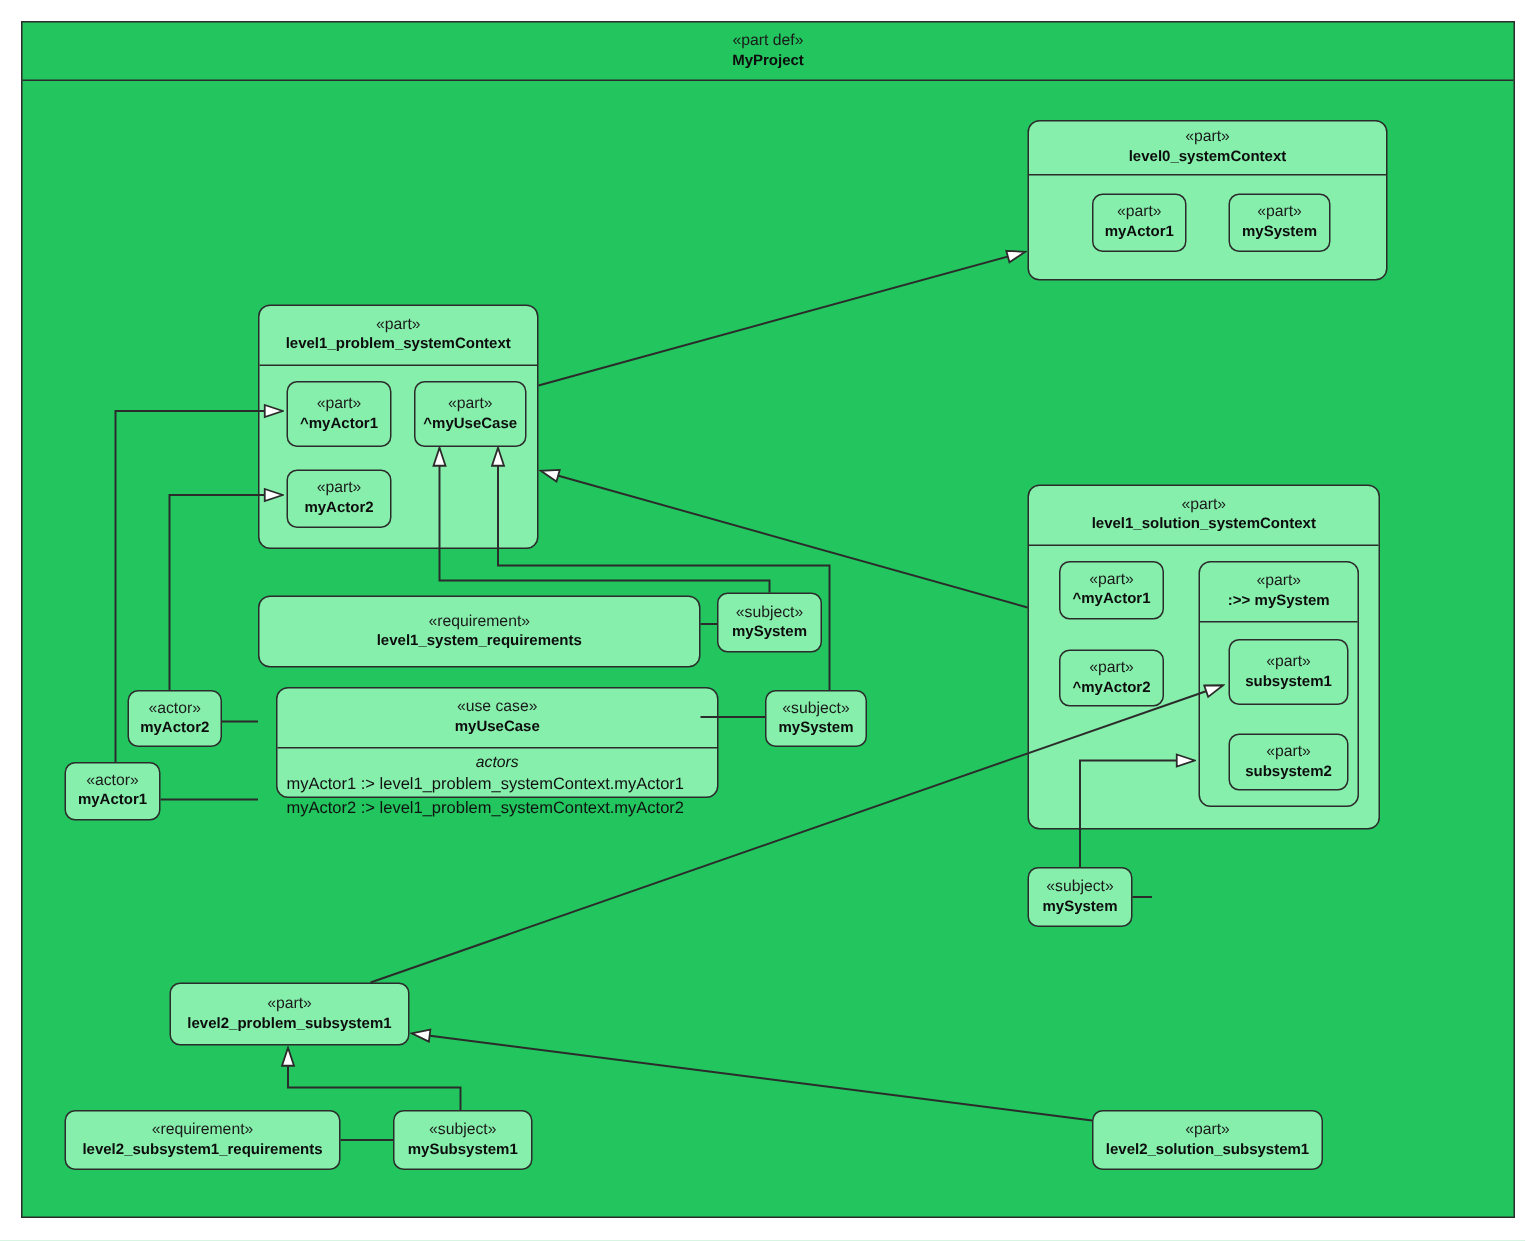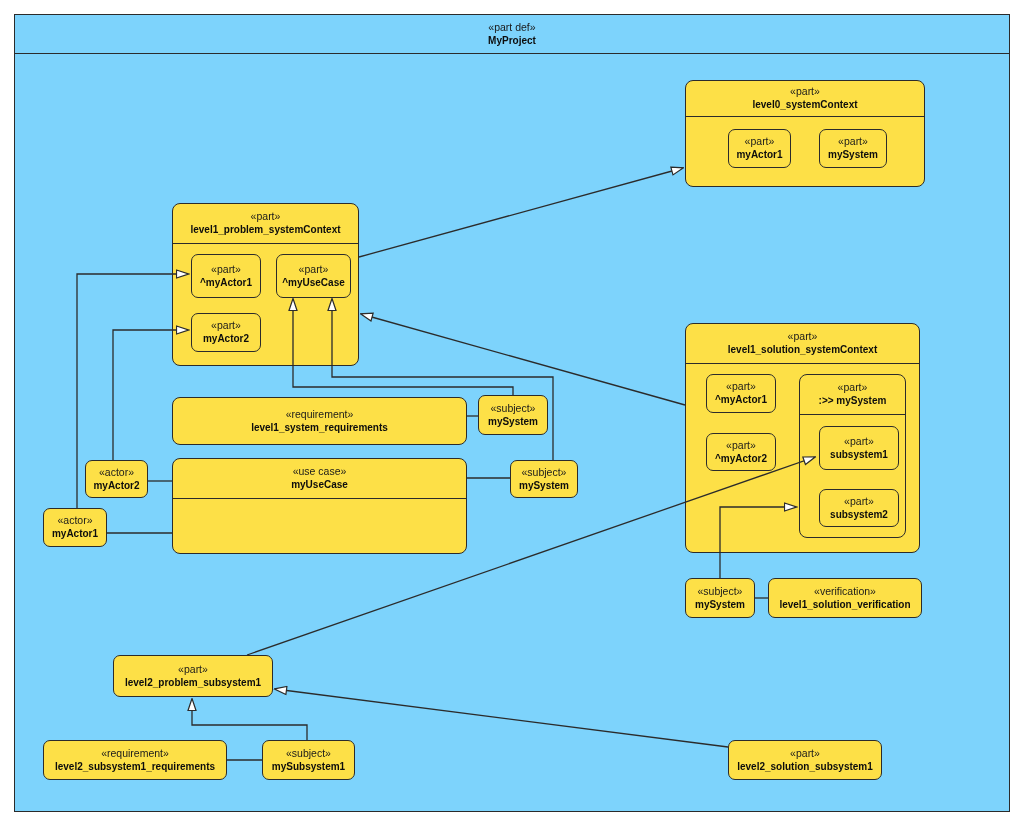--- a/index.html
+++ b/index.html
@@ -2,29 +2,29 @@
 <html><head>
 <meta charset="utf-8">
 <style>
   html,body{margin:0;padding:0;background:#ffffff;}
   .stage{
     position:relative;width:1024px;height:827px;background:#fff;
     font-family:"Liberation Sans","DejaVu Sans",sans-serif;color:#111;
     overflow:hidden;
   }
   .frame{
-    position:absolute;border:1.6px solid #2b2b2b;background:#7dd3fc;box-sizing:border-box;
+    position:absolute;border:1.6px solid #2b2b2b;background:#22c55e;box-sizing:border-box;
   }
   .frame-title{
     position:absolute;left:0;top:0;right:0;height:39px;
     border-bottom:1.4px solid #2b2b2b;display:flex;flex-direction:column;
     align-items:center;justify-content:center;gap:1px;box-sizing:border-box;
   }
   .node{
-    position:absolute;background:#fde047;border:1.4px solid #2b2b2b;
+    position:absolute;background:#86efac;border:1.4px solid #2b2b2b;
     border-radius:7px;box-sizing:border-box;
   }
   .container{border-radius:8px;}
   .leaf{display:flex;flex-direction:column;align-items:center;justify-content:center;gap:1px;padding:2px;}
   .hdr{
     position:absolute;left:0;top:0;right:0;border-bottom:1.4px solid #2b2b2b;
     display:flex;flex-direction:column;align-items:center;justify-content:center;
     gap:1px;box-sizing:border-box;
   }
   .st{font-size:10.5px;line-height:1.2;color:#1a1a1a;white-space:nowrap;}
@@ -82,24 +82,29 @@
 
   <div class="node leaf container" style="left:172px;top:397px;width:295px;height:48px">
     <span class="st">«requirement»</span>
     <span class="nm">level1_system_requirements</span>
   </div>
   <div class="node leaf" style="left:478px;top:395px;width:70px;height:40px">
     <span class="st">«subject»</span>
     <span class="nm">mySystem</span>
   </div>
 
-  <div class="node container" style="left:172px;top:458px;width:295px;height:96px">
+  <div class="node container" style="left:184px;top:458px;width:295px;height:74px">
     <div class="hdr" style="height:40px">
       <span class="st">«use case»</span>
       <span class="nm">myUseCase</span>
+    </div>
+    <div class="uc-body">
+      <div class="actors-label">actors</div>
+      <div class="uc-line">myActor1 :&gt; level1_problem_systemContext.myActor1</div>
+      <div class="uc-line">myActor2 :&gt; level1_problem_systemContext.myActor2</div>
     </div>
   </div>
   <div class="node leaf" style="left:510px;top:460px;width:68px;height:38px">
     <span class="st">«subject»</span>
     <span class="nm">mySystem</span>
   </div>
 
   <div class="node leaf" style="left:85px;top:460px;width:63px;height:38px">
     <span class="st">«actor»</span>
     <span class="nm">myActor2</span>
@@ -135,24 +140,20 @@
         <span class="st">«part»</span>
         <span class="nm">subsystem2</span>
       </div>
     </div>
   </div>
 
   <div class="node leaf" style="left:685px;top:578px;width:70px;height:40px">
     <span class="st">«subject»</span>
     <span class="nm">mySystem</span>
   </div>
-  <div class="node leaf" style="left:768px;top:578px;width:154px;height:40px">
-    <span class="st">«verification»</span>
-    <span class="nm">level1_solution_verification</span>
-  </div>
 
   <div class="node leaf" style="left:113px;top:655px;width:160px;height:42px">
     <span class="st">«part»</span>
     <span class="nm">level2_problem_subsystem1</span>
   </div>
   <div class="node leaf" style="left:43px;top:740px;width:184px;height:40px">
     <span class="st">«requirement»</span>
     <span class="nm">level2_subsystem1_requirements</span>
   </div>
   <div class="node leaf" style="left:262px;top:740px;width:93px;height:40px">

